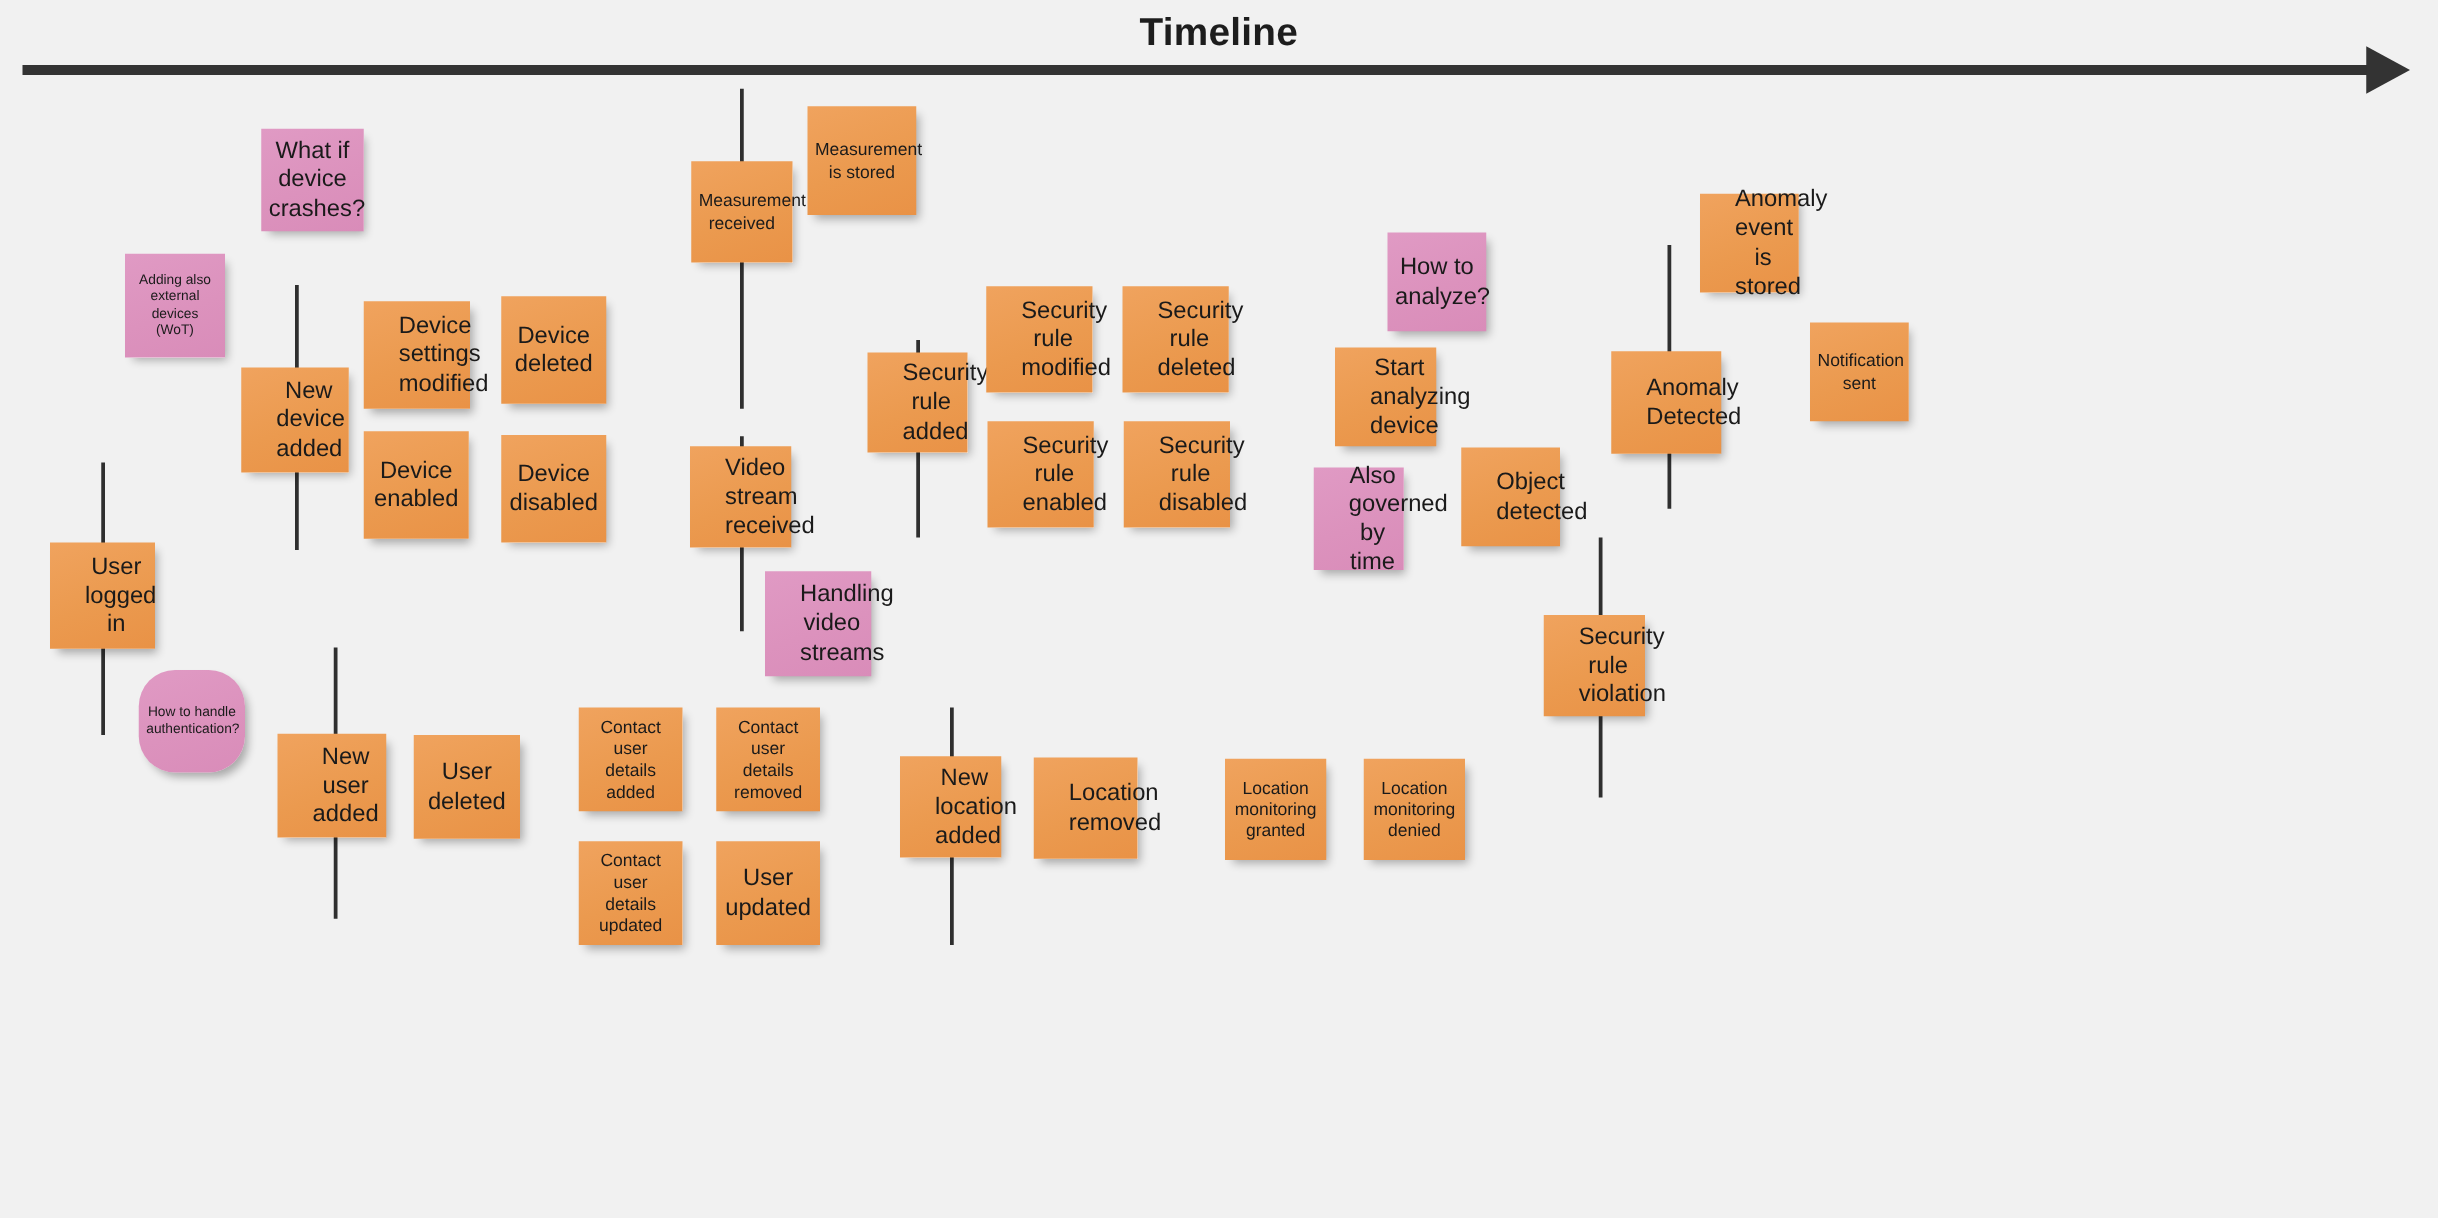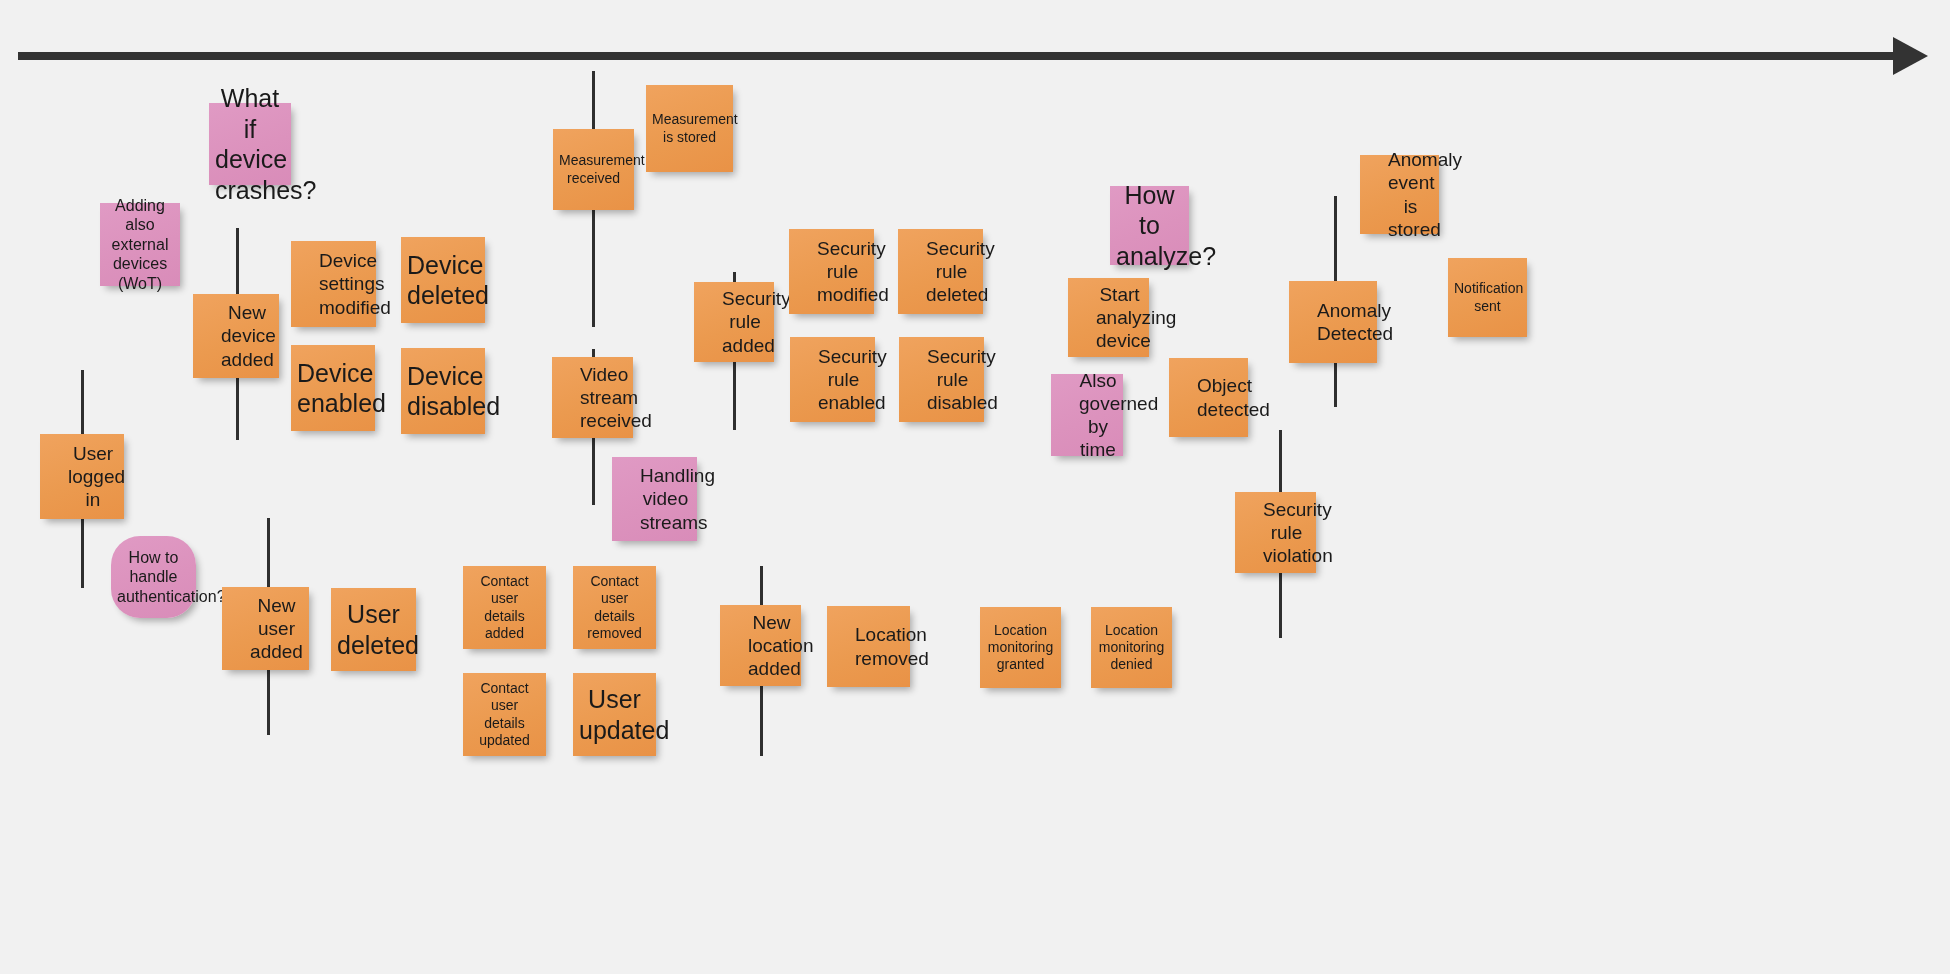--- a/index.html
+++ b/index.html
@@ -73,30 +73,31 @@
   .note span { display: block; width: 100%; }
 
   .orange {
     background: linear-gradient(160deg, #f0a35e 0%, #eb9a4f 55%, #e99246 100%);
     align-items: center;
   }
   .pink {
     background: linear-gradient(160deg, #e09ac4 0%, #dc92bd 55%, #d98cb9 100%);
   }
 
-  .sz-lg  { font-size: 25px; }
+  .sz-lg  { font-size: 19px; }
   .sz-md  { font-size: 19px; padding-left: 28px; }
   .sz-sm  { font-size: 14px; }
-  .sz-xs  { font-size: 16px; }
+  .sz-xs  { font-size: 11px; }
 </style>
 </head>
 <body>
 
 <div id="board">
 
+  <div id="title">Timeline</div>
 
   <div id="axis-line"></div>
   <div id="axis-arrow"></div>
 
   <div id="lanes-layer">
       <div class="vline" style="left: 81px; top: 370px; height: 218px; background: rgb(47, 47, 47);"></div>
       <div class="vline" style="left: 236px; top: 228px; height: 212px; background: rgb(47, 47, 47);"></div>
       <div class="vline" style="left: 267px; top: 518px; height: 217px; background: rgb(47, 47, 47);"></div>
       <div class="vline" style="left: 592px; top: 71px; height: 256px; background: rgb(47, 47, 47);"></div>
       <div class="vline" style="left: 592px; top: 349px; height: 156px; background: rgb(47, 47, 47);"></div>

